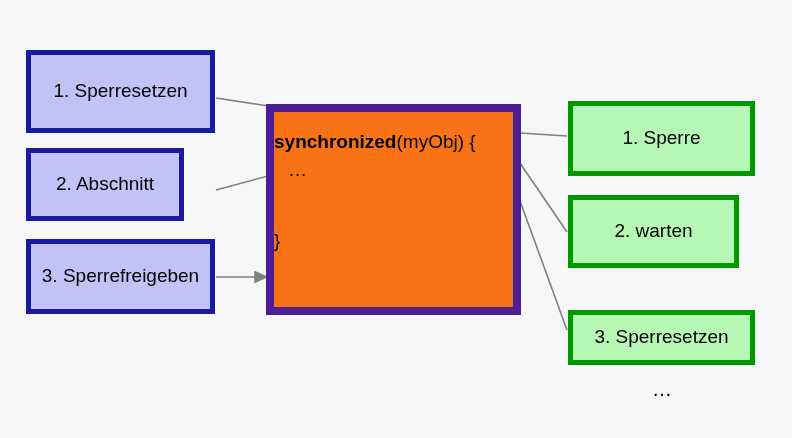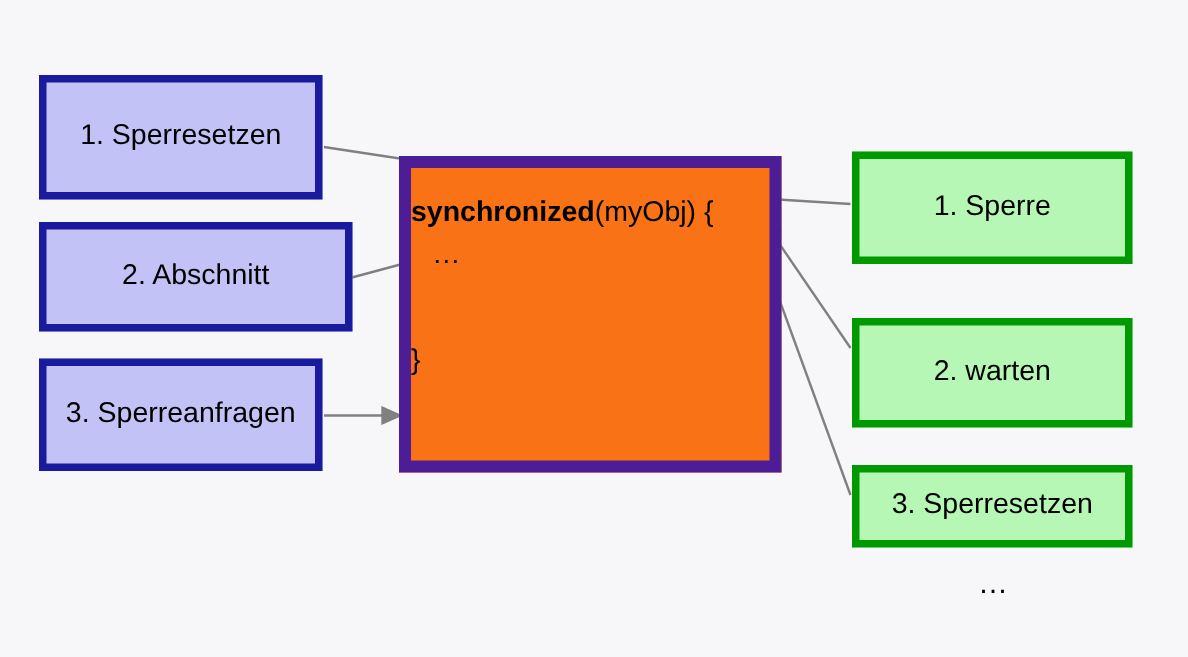--- a/index.html
+++ b/index.html
@@ -106,41 +106,41 @@
     <line x1="567" y1="232" x2="509" y2="147" stroke="#808080" stroke-width="1.6" marker-end="url(#ah)"></line>
 
     <line x1="567" y1="330" x2="508" y2="168" stroke="#808080" stroke-width="1.6" marker-end="url(#ah)"></line>
   </svg>
 
   <div class="box box-blue" style="left:26px; top:50px; width:189px; height:83px;">
     <span class="line">1. Sperre</span>
     <span class="line">setzen</span>
   </div>
 
-  <div class="box box-blue" style="left:26px; top:148px; width:209px; height:73px;">
+  <div class="box box-blue" style="left:26px; top:148px; width:158px; height:73px;">
     <span class="line">2. Abschnitt</span>
   </div>
 
   <div class="box box-blue" style="left:26px; top:239px; width:189px; height:75px;">
     <span class="line">3. Sperre</span>
-    <span class="line">anfragen</span>
+    <span class="line">freigeben</span>
   </div>
 
   <div class="code-block" style="left:266px; top:104px; width:255px; height:211px;">
     <span class="code-line"><span class="code-kw">synchronized</span><span>(myObj) {</span></span>
     <span class="code-line" style="padding-left:14px;">…</span>
     <span class="code-spacer"></span>
     <span class="code-line">}</span>
   </div>
 
   <div class="box box-green" style="left:568px; top:101px; width:187px; height:75px;">
     <span class="line">1. Sperre</span>
   </div>
 
-  <div class="box box-green" style="left:568px; top:195px; width:187px; height:73px;margin-top:17px;">
+  <div class="box box-green" style="left:568px; top:195px; width:171px; height:73px;">
     <span class="line">2. warten</span>
   </div>
 
   <div class="box box-green" style="left:568px; top:310px; width:187px; height:55px;">
     <span class="line">3. Sperre</span>
     <span class="line">setzen</span>
   </div>
 
   <span class="ellipsis-note" style="left:652px; top:378px;">…</span>
 

